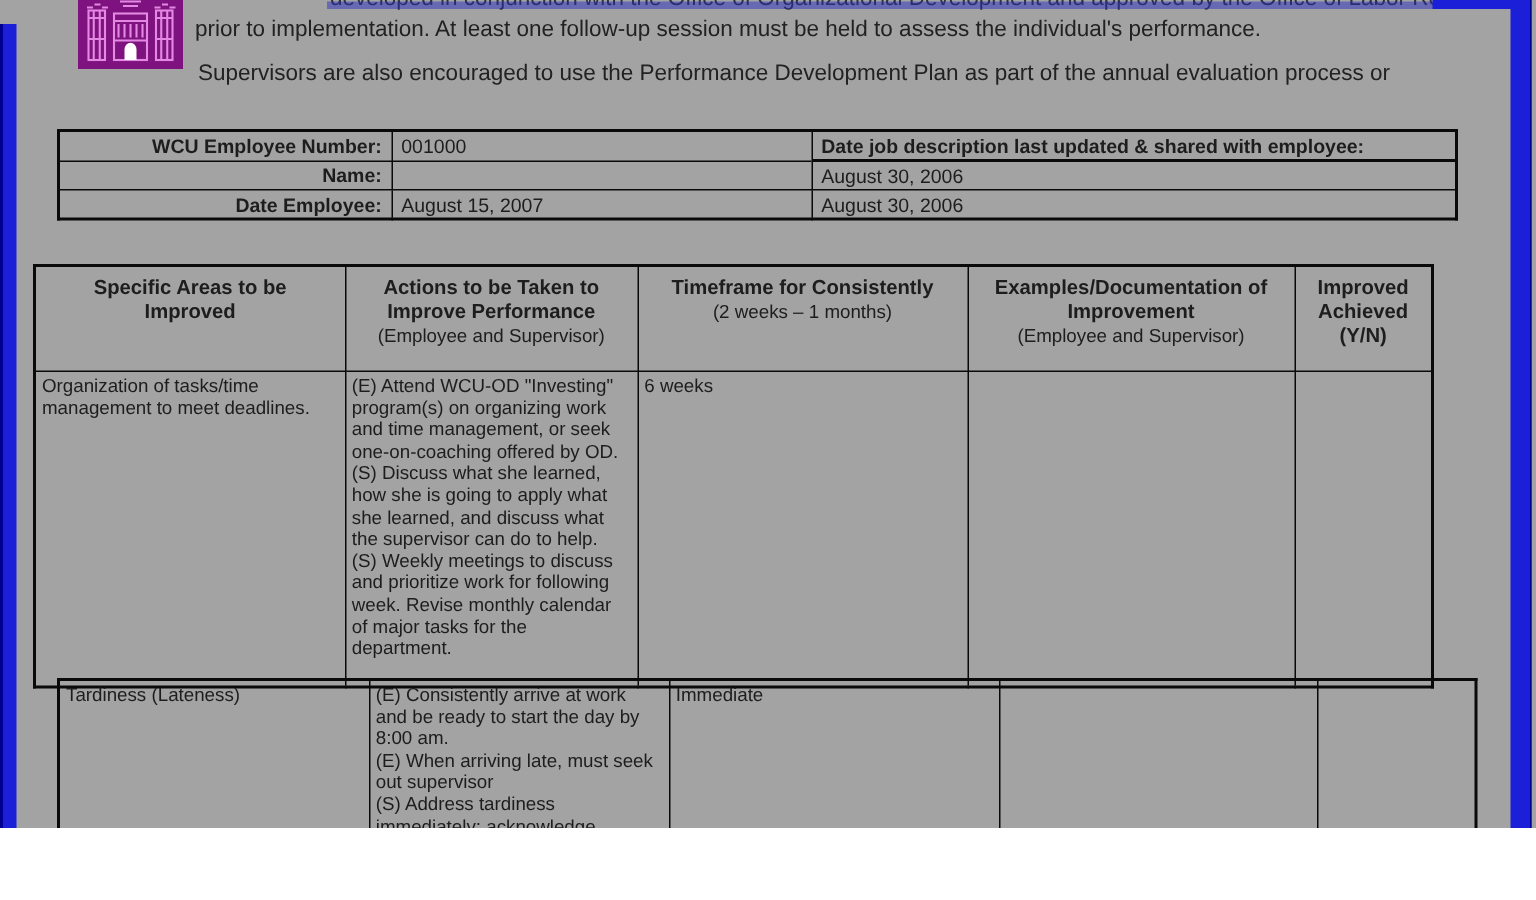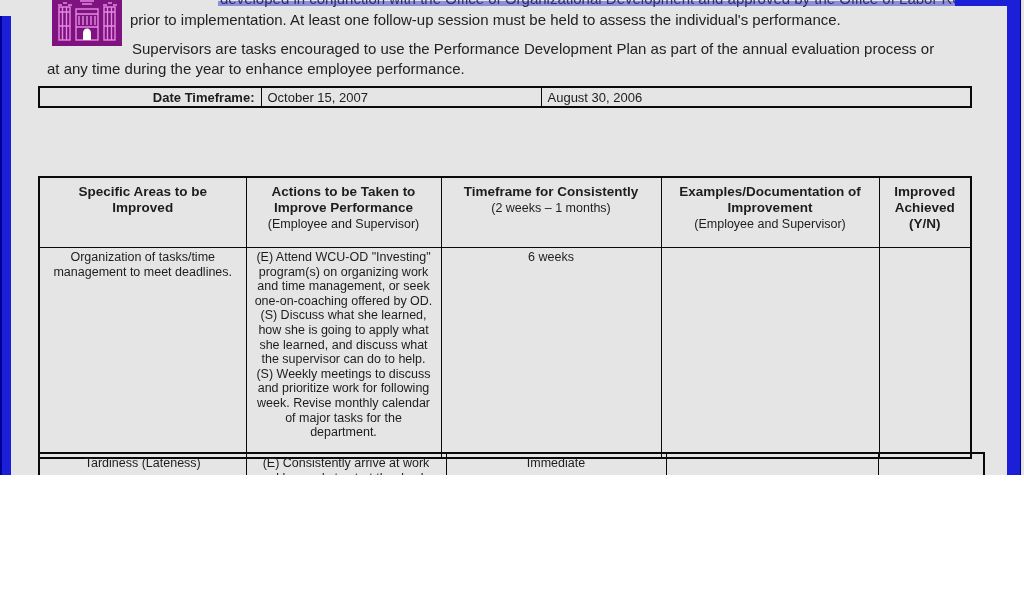--- a/index.html
+++ b/index.html
@@ -1,18 +1,18 @@
 <!DOCTYPE html>
 <html><head>
 <meta charset="utf-8">
 <style>
   html,body{margin:0;padding:0;}
   body{width:1024px;height:600px;overflow:hidden;background:#fff;
        font-family:"Liberation Sans",sans-serif;color:#1d1d1d;}
-  .page{position:relative;width:1024px;height:475px;background:#e5e5e5;overflow:hidden;}
+  .page{position:relative;width:1024px;height:552px;background:#a3a3a3;overflow:hidden;}
 
   
   .t-line{position:absolute;font-size:15px;color:#222;white-space:nowrap;}
   .clip-line{position:absolute;left:220px;top:0;width:790px;height:9px;overflow:hidden;}
   .clip-line span{display:block;position:relative;top:-10px;font-size:15px;color:#333;white-space:nowrap;}
   .blue-strip{position:absolute;left:218px;top:1px;width:790px;height:5px;
               background:rgba(32,36,200,0.45);}
   .l2{left:130px;top:11px;}
   .l3{left:132px;top:40px;}
   .l4{left:47px;top:60px;}
@@ -30,23 +30,23 @@
   .info td.b{font-weight:bold;}
   .info td.hb{border-bottom-width:2.5px;}
 
   
   .plan{width:932px;border:2px solid #0a0a0a;}
   .plan th{border:1.5px solid #0a0a0a;vertical-align:top;padding:6px 3px 4px 3px;
            text-align:center;font-size:13.5px;}
   .plan th .ht{font-weight:bold;white-space:pre-line;line-height:16px;}
   .plan th .hc{font-weight:normal;font-size:12.5px;line-height:15px;margin-top:1px;}
   .plan td{border:1.5px solid #0a0a0a;vertical-align:top;font-size:12.5px;
-           line-height:14.6px;padding:2px 4px;text-align:center;}
+           line-height:14.6px;padding:2px 4px;}
   .plan td.pre{white-space:pre-line;}
-  .p1{position:absolute;left:38px;top:176px;}
+  .p1{position:absolute;left:22px;top:176px;}
   .p1 .hdr th{height:59px;}
   .p1 .body td{height:205px;}
   .t2clip{position:absolute;left:38px;top:452px;width:948px;height:139px;overflow:hidden;}
   .p2{width:945px;}
   .p2 .body td{height:200px;}
 
   
   .overlay-caption{position:absolute;left:41px;top:538px;font-family:"DejaVu Sans",sans-serif;
                    font-size:16px;font-weight:600;color:#3d3d3d;white-space:nowrap;}
 
@@ -79,33 +79,42 @@
       </g>
       <path d="M31 40 v-7 a4 4.5 0 0 1 8 0 v7 z" fill="#ffffff"></path>
     </svg>
   </div>
 
   <div class="clip-line">
     <span>developed in conjunction with the Office of Organizational Development and approved by the Office of Labor Relations</span>
   </div>
   <div class="blue-strip"></div>
   <div class="t-line l2">prior to implementation.  At least one follow-up session must be held to assess the individual's performance.</div>
-  <div class="t-line l3">Supervisors are tasks encouraged to use the Performance Development Plan as part of the annual evaluation process or</div>
-  <div class="t-line l4">at any time during the year to enhance employee performance.</div>
+  <div class="t-line l3">Supervisors are also encouraged to use the Performance Development Plan as part of the annual evaluation process or</div>
 
   <table class="info">
     <colgroup>
         <col style="width:222px">
         <col style="width:280px">
         <col style="width:430px">
       </colgroup>
     <tbody>
+        <tr>
+      <td class="lbl">WCU Employee Number:</td>
+      <td>001000</td>
+      <td class="b hb">Date job description last updated &amp; shared with employee:</td>
+    </tr>
     <tr>
-      <td class="lbl">Date Timeframe:</td>
-      <td>October 15, 2007</td>
+      <td class="lbl">Name:</td>
+      <td></td>
+      <td>August 30, 2006</td>
+    </tr>
+    <tr>
+      <td class="lbl">Date Employee:</td>
+      <td>August 15, 2007</td>
       <td>August 30, 2006</td>
     </tr>
   </tbody>
     </table>
 
   <table class="plan p1">
     <colgroup>
         <col style="width:207px">
         <col style="width:195px">
         <col style="width:220px">

